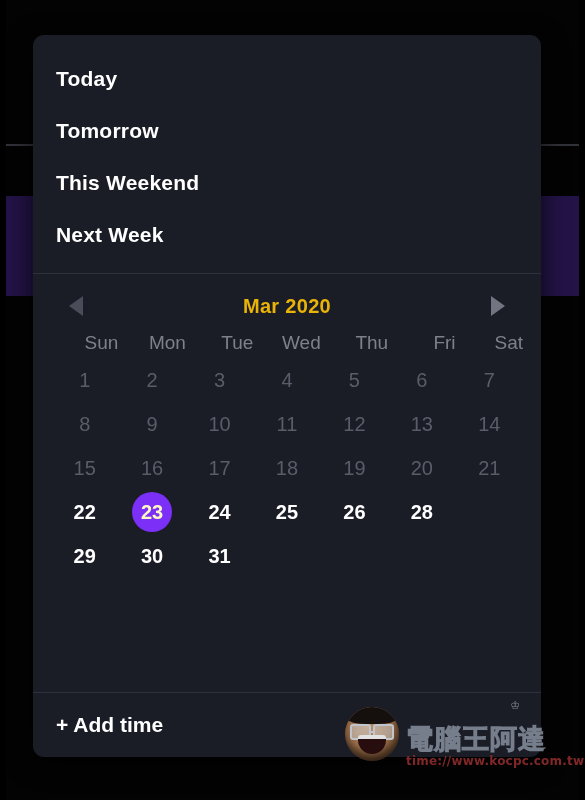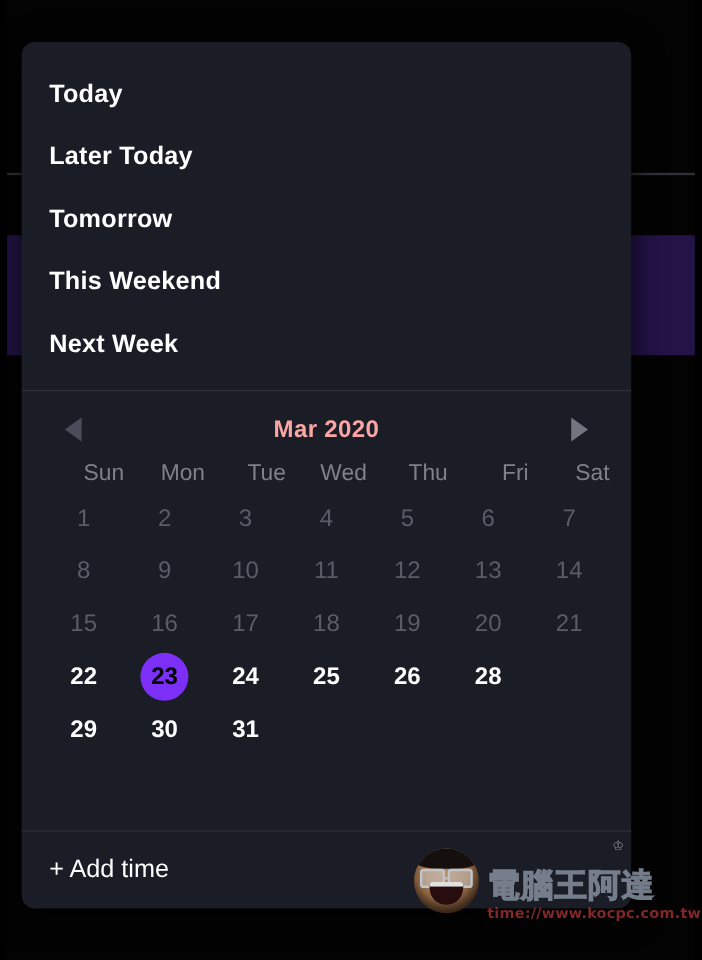--- a/index.html
+++ b/index.html
@@ -51,21 +51,21 @@
     right: 0;
     top: 0;
     bottom: 0;
     width: 6px;
     background: #000;
   }
 
   
   #popup {
     position: absolute;
-    left: 18px;
+    left: 33px;
     top: 35px;
     width: 508px;
     height: 722px;
     background: #1a1c26;
     border-radius: 11px;
     box-shadow: 0 6px 26px rgba(0,0,0,.75);
     overflow: hidden;
     display: flex;
     flex-direction: column;
   }
@@ -98,21 +98,21 @@
     flex: 1 1 auto;
   }
   .cal-header {
     display: flex;
     align-items: center;
     justify-content: space-between;
     height: 48px;
     padding: 0 12px;
   }
   .cal-title {
-    color: #fca5a5;
+    color: #eab308;
     font-size: 20px;
     font-weight: bold;
     letter-spacing: .3px;
   }
   .nav-arrow {
     width: 26px;
     height: 26px;
     display: flex;
     align-items: center;
     justify-content: center;
@@ -164,35 +164,35 @@
   .day .pill {
     width: 40px;
     height: 40px;
     display: flex;
     align-items: center;
     justify-content: center;
     border-radius: 50%;
   }
   .day.selected .pill {
     background: #7b2ff7;
-    color: #000000;
+    color: #fef9c3;
   }
 
   
   #footer {
     margin-top: auto;
   }
   .add-time {
     height: 64px;
     display: flex;
     align-items: center;
     padding: 0 23px;
     color: #ffffff;
     font-size: 21px;
-    font-weight: normal;
+    font-weight: bold;
     cursor: pointer;
   }
 
   
   #watermark {
     position: absolute;
     left: 345px;
     top: 703px;
     width: 220px;
     height: 62px;
@@ -287,21 +287,20 @@
   <div class="bg-band"></div>
   <div class="bg-hairline"></div>
   <div class="bg-edge-left"></div>
   <div class="bg-edge-right"></div>
 </div>
 
 <div id="popup">
 
   <div id="quick-menu">
       <div class="menu-item">Today</div>
-      <div class="menu-item">Later Today</div>
       <div class="menu-item">Tomorrow</div>
       <div class="menu-item">This Weekend</div>
       <div class="menu-item">Next Week</div>
     </div>
 
   <div class="divider"></div>
 
   <div id="calendar">
     <div class="cal-header">
       <div class="nav-arrow">

